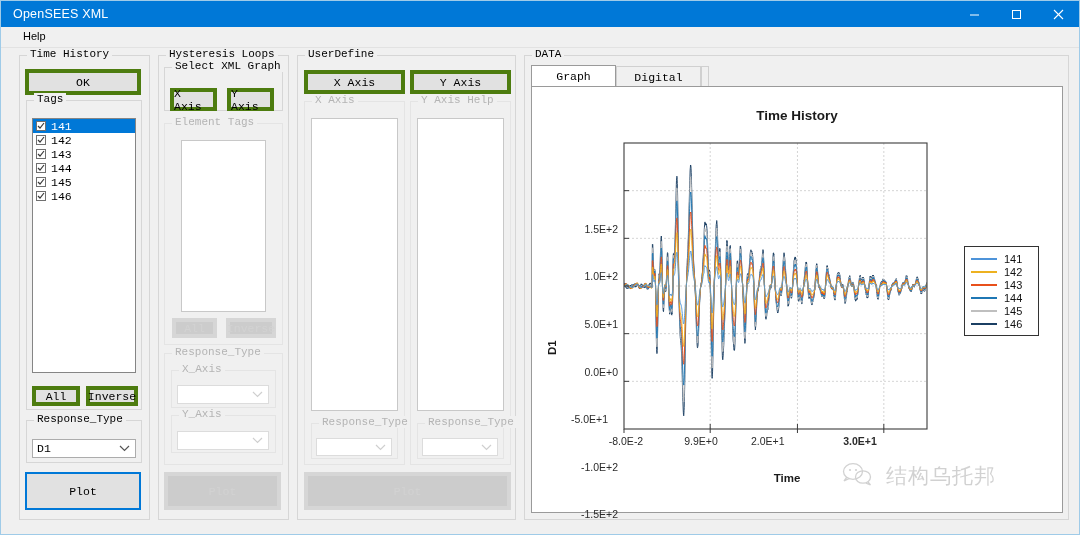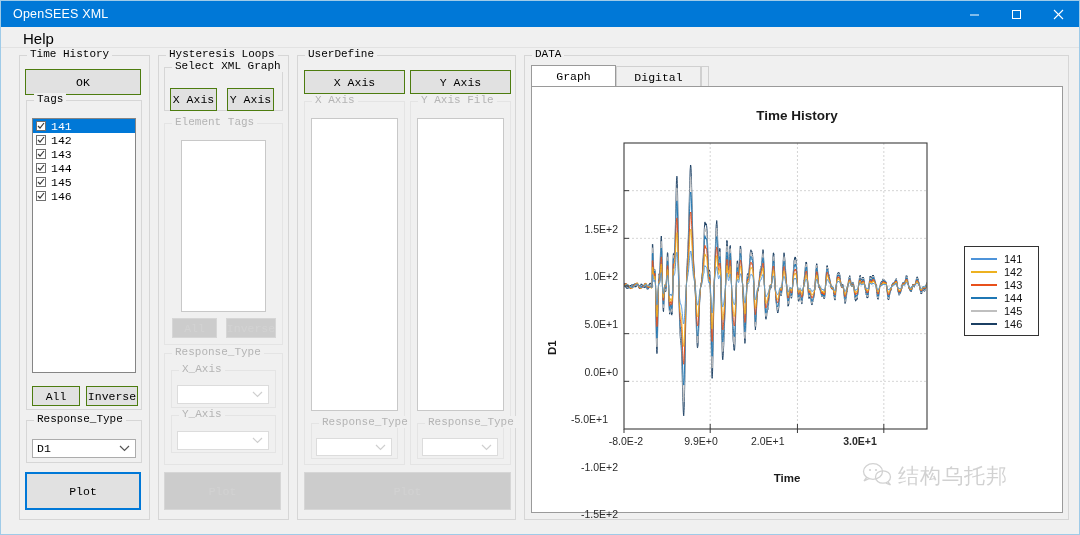--- a/index.html
+++ b/index.html
@@ -17,31 +17,31 @@
             background:#0078d7;color:#fff;display:flex;align-items:center;}
   .titlebar .ttl{font-size:12.5px;padding-left:12px;letter-spacing:.2px;}
   .wincontrols{margin-left:auto;display:flex;height:26px;}
   .wb{width:42px;height:26px;display:flex;align-items:center;justify-content:center;
       color:#fff;font-size:13px;line-height:1;}
   .wb svg{display:block;}
 
   
   .menubar{position:absolute;left:0;top:26px;width:1078px;height:20px;background:#f0f0f0;
            border-bottom:1px solid #e2e2e2;}
-  .menuitem{position:absolute;left:18px;top:2px;font-size:15px;color:#000;padding:1px 4px;}
+  .menuitem{position:absolute;left:18px;top:2px;font-size:11px;color:#000;padding:1px 4px;}
 
   
   .gb{position:absolute;border:1px solid #d6d6d6;box-sizing:border-box;background:transparent;}
   .gb > .gb-title{position:absolute;top:-8px;left:7px;background:#f0f0f0;padding:0 3px;
                   font-family:"Liberation Mono", monospace;font-size:11px;color:#000;white-space:nowrap;}
   .gb.dis > .gb-title{color:#b4b4b4;}
   .gb.dis{border-color:#e4e4e4;}
 
   
-  .btn{position:absolute;box-sizing:border-box;background:#e1e1e1;border:1px solid #4d7c0f;
+  .btn{position:absolute;box-sizing:border-box;background:#e1e1e1;border:4px solid #4d7c0f;
        font-family:"Liberation Mono", monospace;font-size:11.5px;color:#000;
        display:flex;align-items:center;justify-content:center;}
   .btn.dis{background:#cccccc;border-color:#d6d6d6;color:#d2d2d2;}
   .btn.accent{background:#e1e1e1;border:2px solid #0078d7;}
 
   
   .listbox{position:absolute;box-sizing:border-box;background:#fff;border:1px solid #858585;
            overflow:hidden;}
   .listbox.dis{border-color:#c8c8c8;}
   .lrow{display:flex;align-items:center;height:14px;padding-left:3px;font-size:11.5px;
@@ -253,21 +253,21 @@
   <div class="combo dis" style="left:315px;top:437px;width:76px;height:18px;">
     <span></span>
     <span class="arrow">
       <svg width="11" height="7" viewBox="0 0 11 7">
           <polyline points="1,1 5.5,5.5 10,1" fill="none" stroke="#cfcfcf" stroke-width="1.2"></polyline>
         </svg>
     </span>
   </div>
 
   <div class="gb dis" style="left:409px;top:100px;width:101px;height:364px;">
-    <span class="gb-title">Y Axis File</span>
+    <span class="gb-title">Y Axis Help</span>
   </div>
   <div class="listbox dis" style="left:416px;top:117px;width:87px;height:293px;"></div>
   <div class="gb dis" style="left:416px;top:422px;width:87px;height:36px;">
     <span class="gb-title">Response_Type</span>
   </div>
   <div class="combo dis" style="left:421px;top:437px;width:76px;height:18px;">
     <span></span>
     <span class="arrow">
       <svg width="11" height="7" viewBox="0 0 11 7">
           <polyline points="1,1 5.5,5.5 10,1" fill="none" stroke="#cfcfcf" stroke-width="1.2"></polyline>
@@ -369,21 +369,21 @@
       <div class="lgrow">
         <span class="lgline" id="lgl4" style="border-top-color: rgb(191, 191, 191);"></span>
         <span class="lgtxt">145</span>
       </div>
       <div class="lgrow">
         <span class="lgline" id="lgl5" style="border-top-color: rgb(27, 63, 99);"></span>
         <span class="lgtxt">146</span>
       </div>
     </div>
 
-    <div class="watermark" style="left:330px;top:375px;">
+    <div class="watermark" style="left:310px;top:375px;gap:8px;">
       <span style="margin-right:6px;">
         <svg width="30" height="24" viewBox="0 0 30 24">
           <ellipse cx="11" cy="9.5" rx="9.5" ry="7.8" fill="none" stroke="#6b6b6b" stroke-width="1.3"></ellipse>
           <path d="M5 15 L2 19 L7.5 16.4" fill="none" stroke="#6b6b6b" stroke-width="1.3"></path>
           <ellipse cx="21" cy="15" rx="7.5" ry="6.2" fill="none" stroke="#6b6b6b" stroke-width="1.3"></ellipse>
           <path d="M26 20 L28.5 23 L24 21.2" fill="none" stroke="#6b6b6b" stroke-width="1.3"></path>
           <circle cx="8" cy="8" r="1.1" fill="#6b6b6b"></circle>
           <circle cx="14" cy="8" r="1.1" fill="#6b6b6b"></circle>
         </svg>
       </span>

